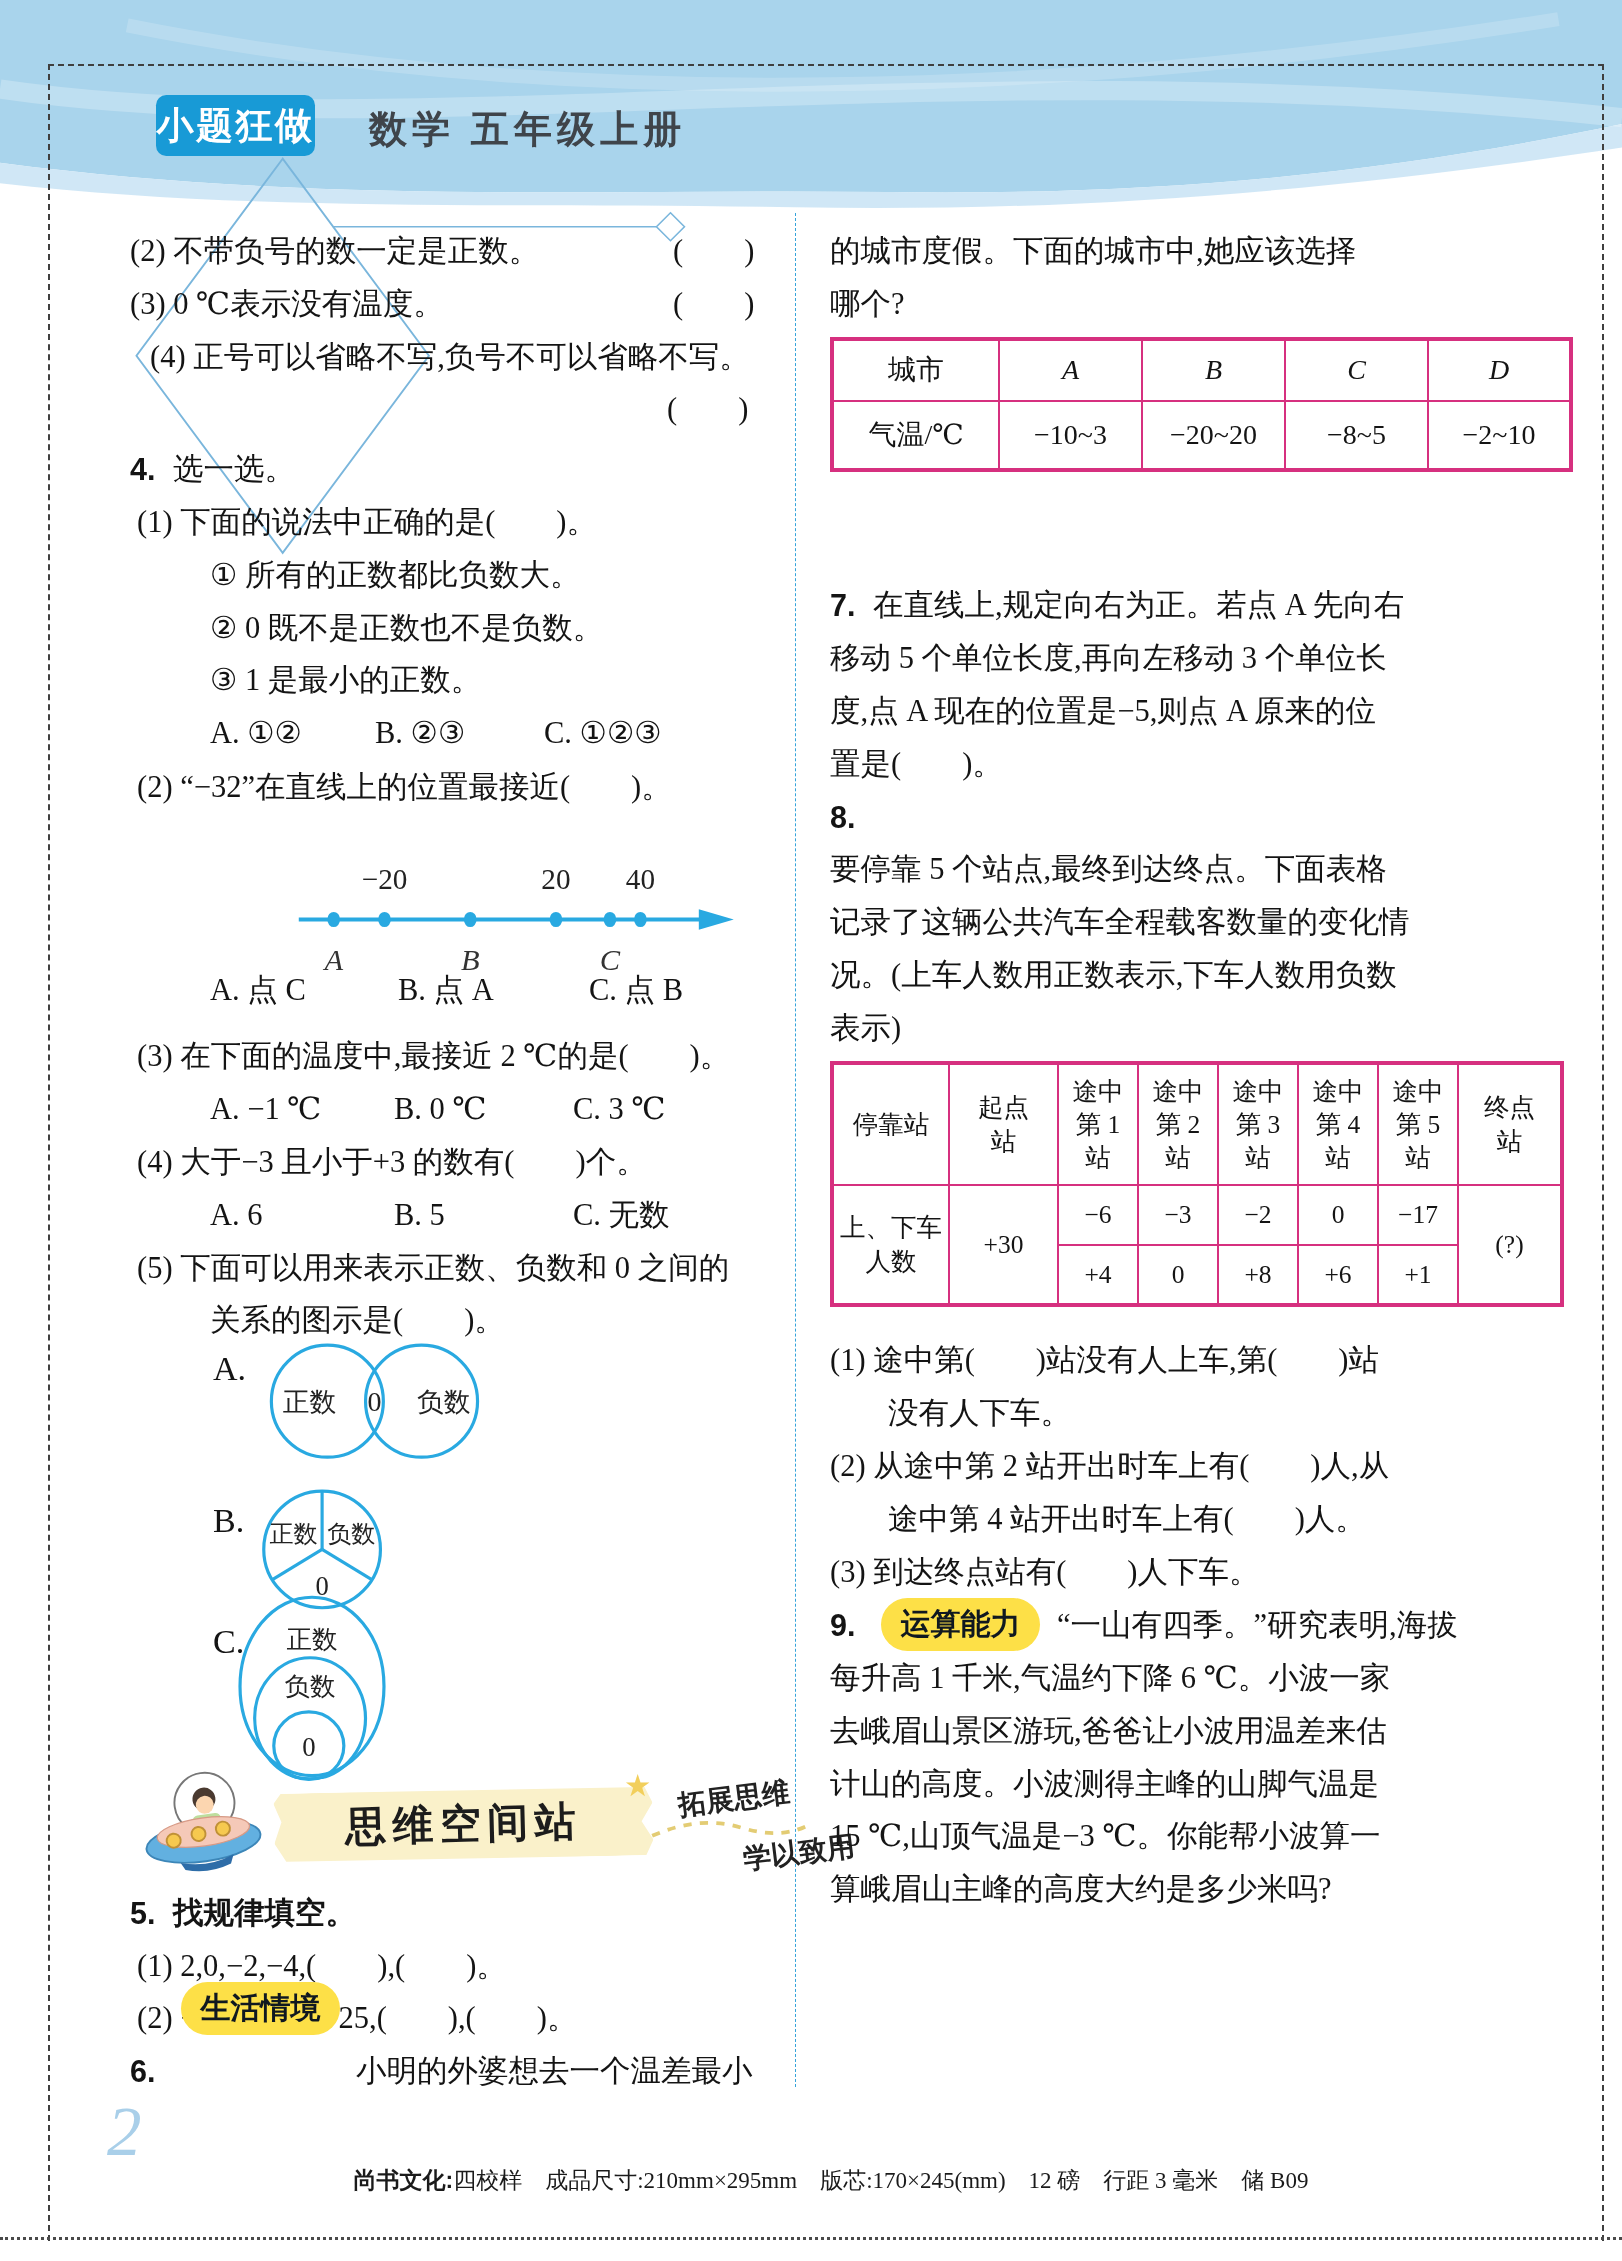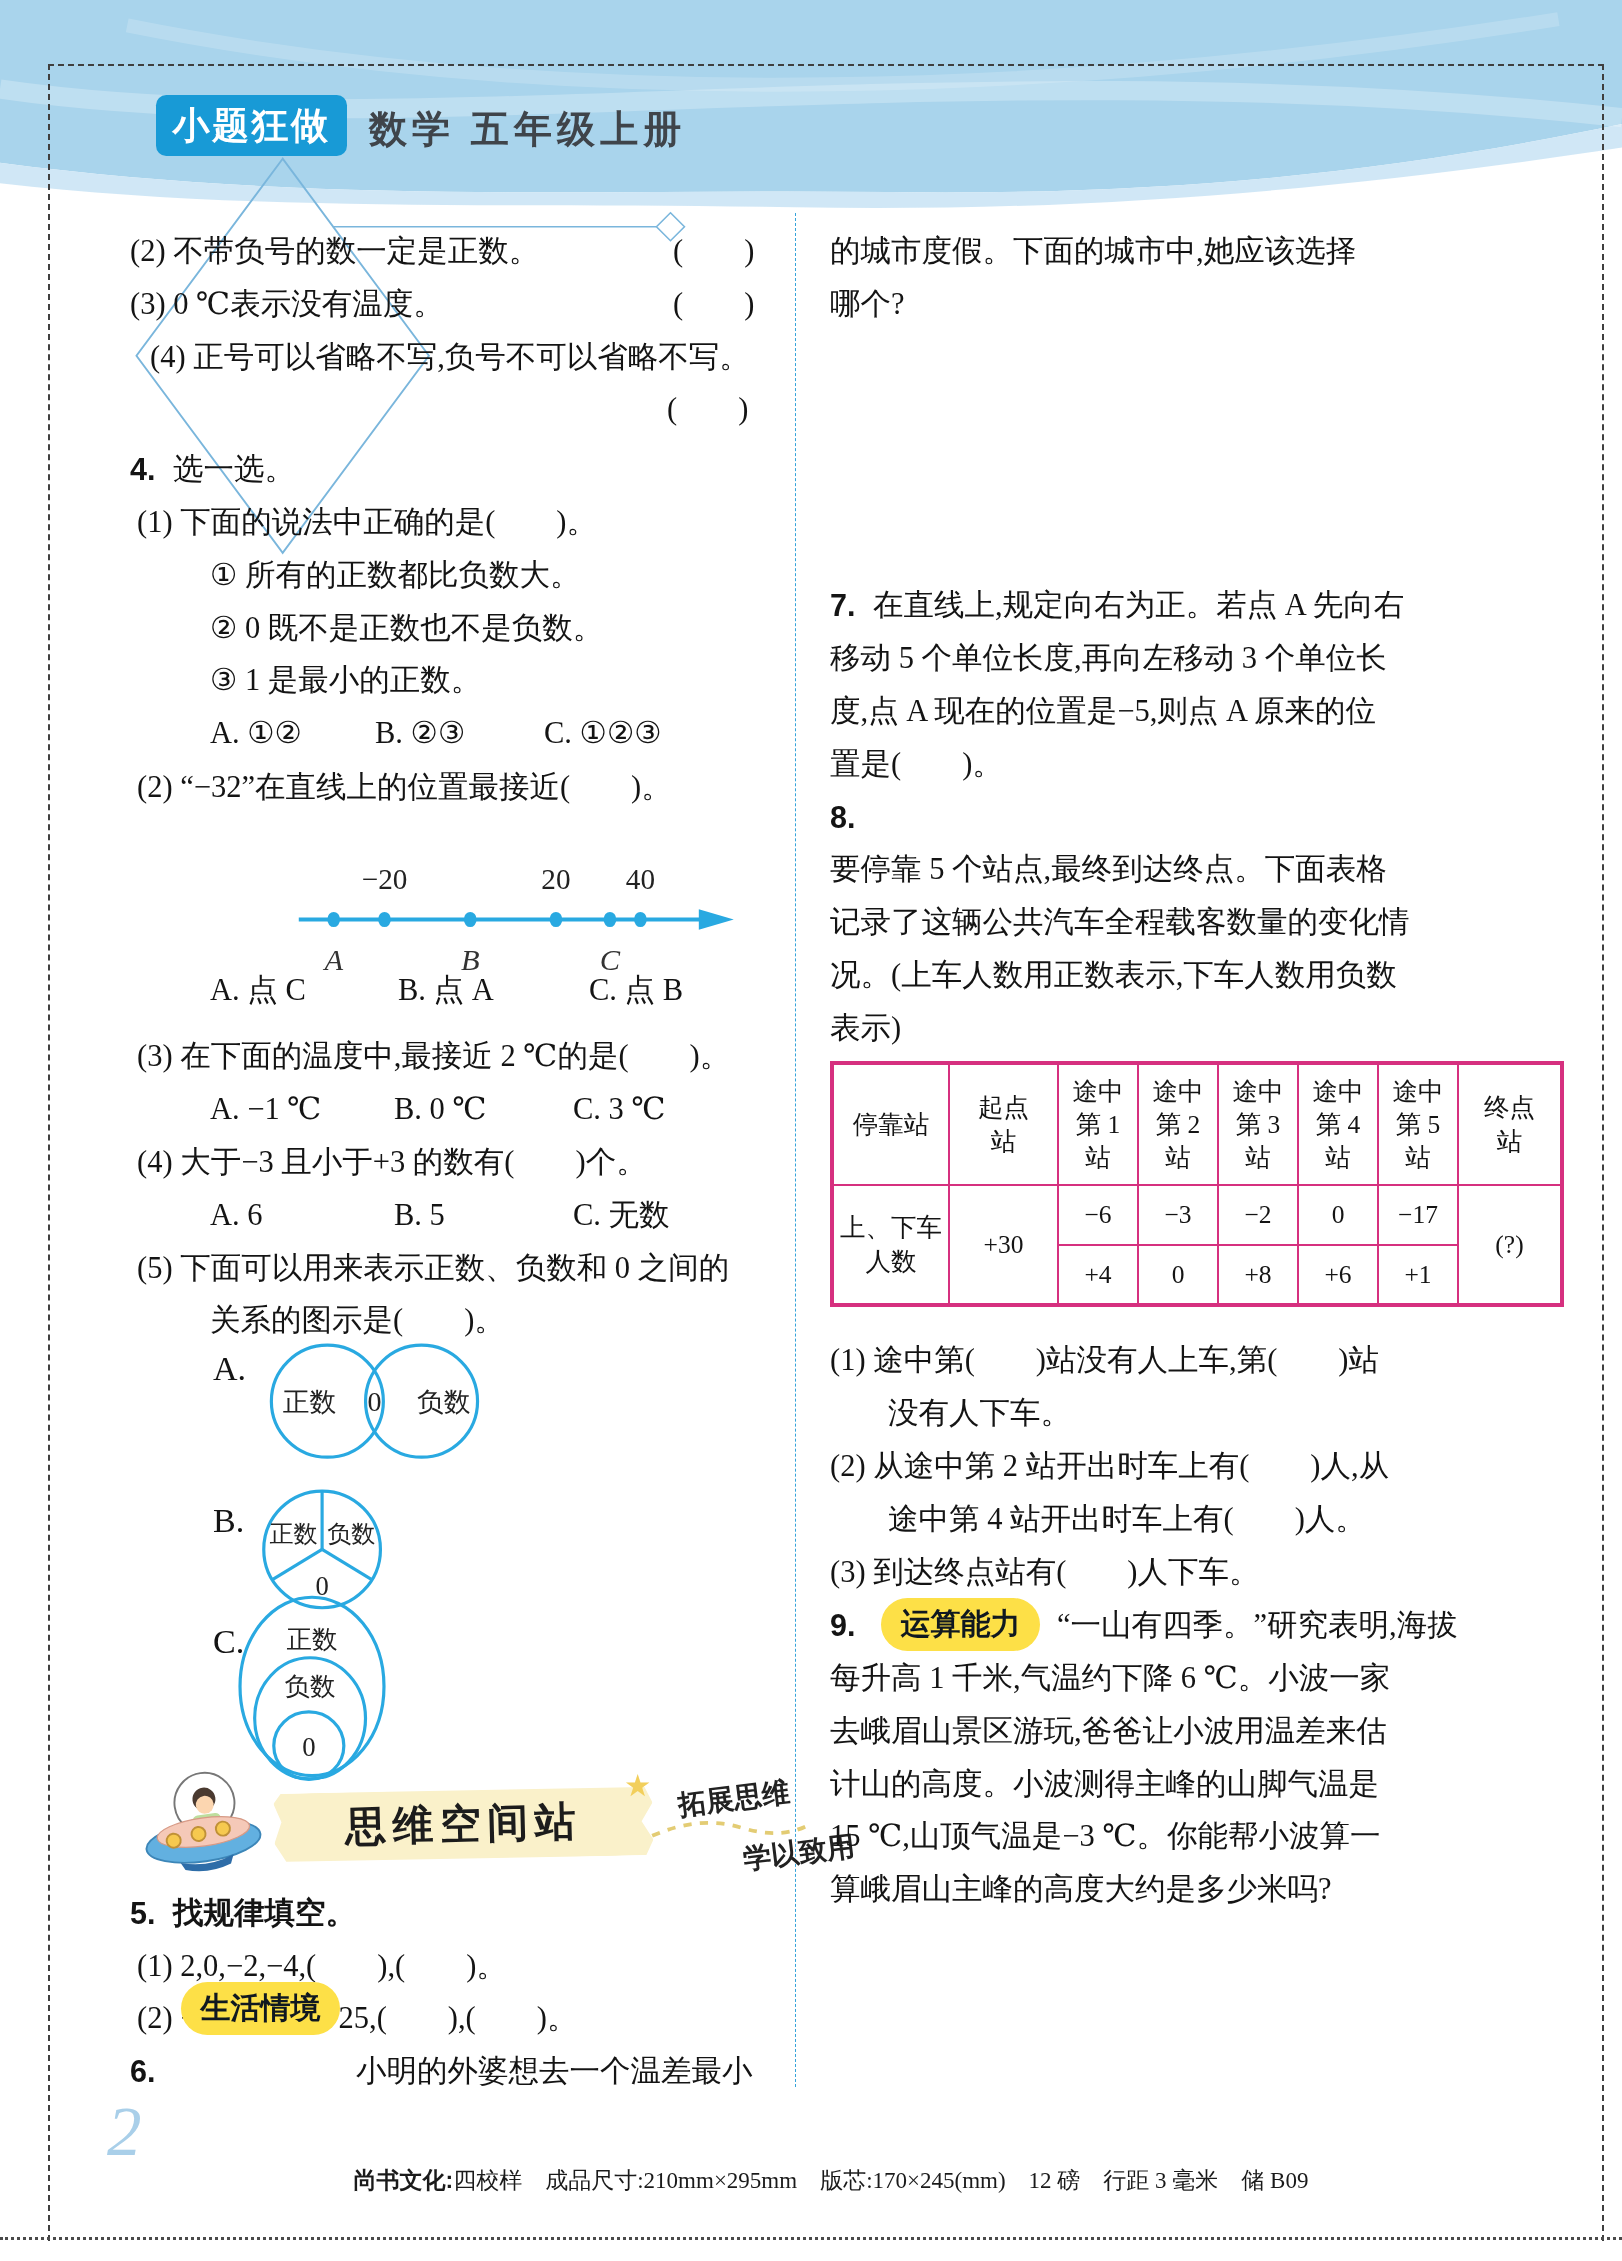--- a/index.html
+++ b/index.html
@@ -5,21 +5,21 @@
   html,body{margin:0;padding:0;background:#ffffff;}
   #page{position:relative;width:1622px;height:2261px;background:#ffffff;overflow:hidden;
         font-family:"Liberation Serif","DejaVu Serif","DejaVu Sans",serif;color:#141414;}
   .abs{position:absolute;}
   .t{position:absolute;font-size:30.5px;color:#141414;white-space:pre;line-height:1.35;}
   .bnum{font-family:"Liberation Sans","DejaVu Sans",sans-serif;font-weight:700;}
   .it{font-style:italic;}
   .blank{position:absolute;font-size:30.5px;color:#141414;white-space:pre;}
   
   #band-svg{position:absolute;left:0;top:0;}
-  #badge{position:absolute;left:156px;top:95px;width:191px;height:61px;background:#189ad6;
+  #badge{position:absolute;left:156px;top:95px;width:159px;height:61px;background:#189ad6;
          border-radius:10.2px;display:flex;align-items:center;justify-content:center;
          font-family:"Liberation Sans","DejaVu Sans",sans-serif;font-weight:700;
          font-size:37px;color:#ffffff;letter-spacing:2.5px;}
   #header-title{position:absolute;left:369px;top:104px;font-family:"Liberation Sans","DejaVu Sans",sans-serif;
          font-weight:700;font-size:38px;color:#3f444a;letter-spacing:5.1px;}
   
   #page-border{position:absolute;left:48px;top:64px;width:1552px;height:2175px;
          border-top:2.5px dashed #3f3f3f;border-left:2.5px dashed #3f3f3f;border-right:2.5px dashed #3f3f3f;
          pointer-events:none;z-index:40;}
   #bottom-dotted{position:absolute;left:0;top:2237px;width:1622px;border-top:3.2px dotted #4a4a4a;z-index:40;}
@@ -179,20 +179,45 @@
   <span class="t" style="left:137px;top:1946px;">(1) 2,0,−2,−4,(　　),(　　)。</span>
   <span class="t" style="left:137px;top:1998px;">(2) −1,4,−9,16,−25,(　　),(　　)。</span>
 
   <span class="t bnum" style="left:130px;top:2051px;">6.</span>
   <div class="pill" style="left:181px;top:1982px;width:159px;height:53px;">生活情境</div>
   <span class="t" style="left:356px;top:2051px;">小明的外婆想去一个温差最小</span>
 
   <span class="t" style="left:830px;top:231px;">的城市度假。下面的城市中,她应该选择</span>
   <span class="t" style="left:830px;top:284px;">哪个?</span>
 
+  <table class="ptab" style="left:830px;top:337px;width:738px;">
+    <colgroup>
+        <col style="width:167px">
+        <col style="width:143px">
+        <col style="width:143px">
+        <col style="width:143px">
+        <col style="width:143px">
+      </colgroup>
+    <tbody>
+        <tr style="height:62px;">
+      <td>城市</td>
+      <td class="it">A</td>
+      <td class="it">B</td>
+      <td class="it">C</td>
+      <td class="it">D</td>
+    </tr>
+    <tr style="height:69px;">
+      <td>气温/℃</td>
+      <td>−10~3</td>
+      <td>−20~20</td>
+      <td>−8~5</td>
+      <td>−2~10</td>
+    </tr>
+  </tbody>
+    </table>
 
   <span class="t bnum" style="left:830px;top:585px;">7.</span>
   <span class="t" style="left:873px;top:585px;">在直线上,规定向右为正。若点 A 先向右</span>
   <span class="t" style="left:830px;top:638px;">移动 5 个单位长度,再向左移动 3 个单位长</span>
   <span class="t" style="left:830px;top:691px;">度,点 A 现在的位置是−5,则点 A 原来的位</span>
   <span class="t" style="left:830px;top:744px;">置是(　　)。</span>
 
   <span class="t bnum" style="left:830px;top:797px;">8.</span>
   <span class="t" style="left:830px;top:849px;">要停靠 5 个站点,最终到达终点。下面表格</span>
   <span class="t" style="left:830px;top:902px;">记录了这辆公共汽车全程载客数量的变化情</span>

